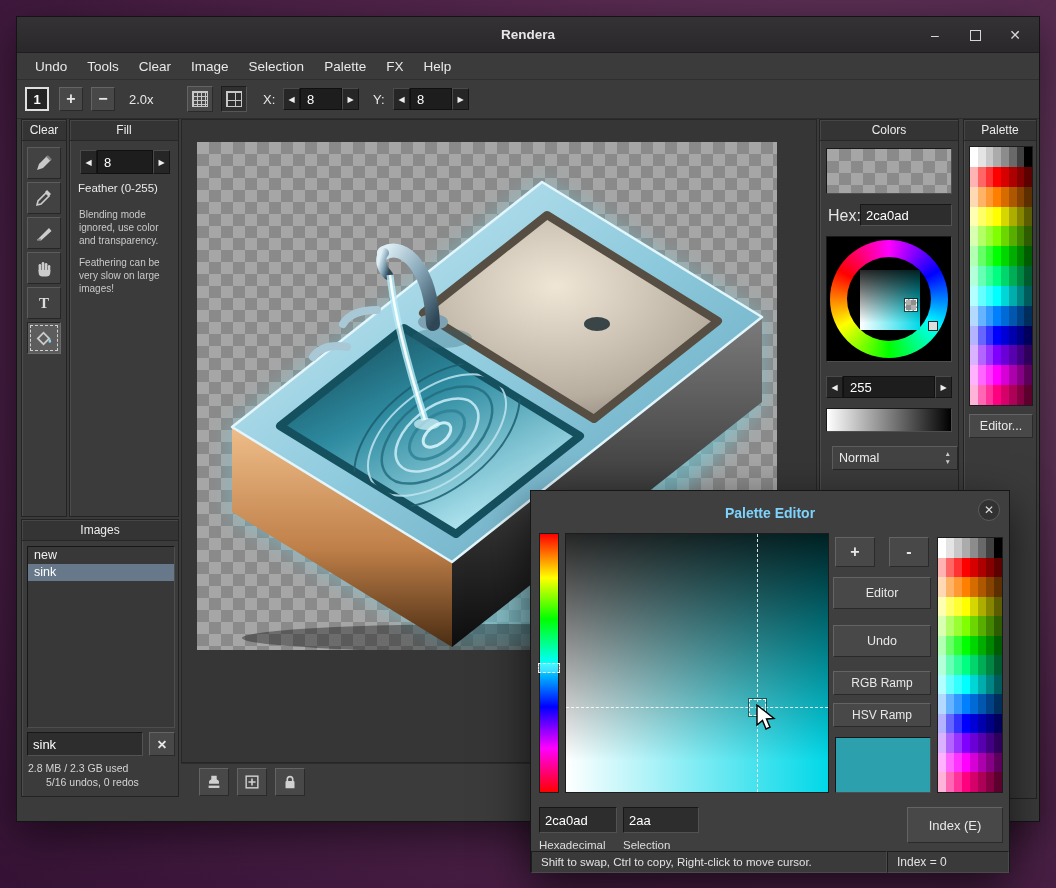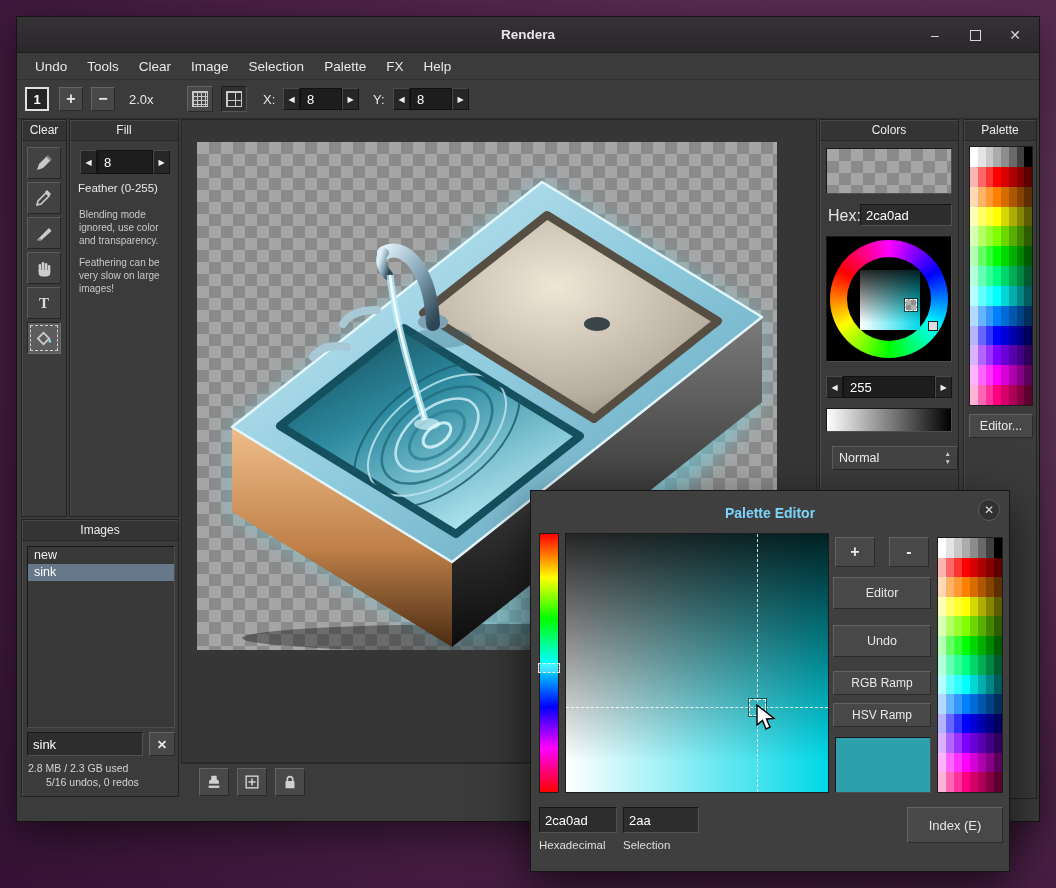--- a/index.html
+++ b/index.html
@@ -568,19 +568,23 @@
         <div class="sw" style="background: rgb(133, 0, 66);"></div>
         <div class="sw" style="background: rgb(92, 0, 46);"></div>
       </div>
 
     <input class="tinput abs" style="left: 8px; top: 316px; width: 78px; height: 26px;" value="2ca0ad">
     <input class="tinput abs" style="left: 92px; top: 316px; width: 76px; height: 26px;" value="2aa">
     <div class="abs" style="left:8px;top:348px;font-size:11.5px;color:#dedede;">Hexadecimal</div>
     <div class="abs" style="left:92px;top:348px;font-size:11.5px;color:#dedede;">Selection</div>
     <div class="btn abs" style="left:376px;top:316px;width:96px;height:36px;font-size:13px;">Index (E)</div>
 
+    <div class="abs" style="left:0;top:360px;width:478px;height:22px;display:flex;">
+      <div class="statusbox" style="width:356px;font-size:11.5px;">Shift to swap, Ctrl to copy, Right-click to move cursor.</div>
+      <div class="statusbox" style="flex:1;font-size:12px;">Index = 0</div>
+    </div>
   </div>
 
   <svg class="abs" style="left:755px;top:704px;z-index:60;" width="22" height="28" viewBox="0 0 22 28">
     <path d="M2,1 L2,21 L7.5,16.5 L11,25 L15,23.2 L11.5,15 L19,14.5 Z" fill="#ffffff" stroke="#000000" stroke-width="1.4"></path>
   </svg>
 
 </div>
 
 </body></html>

